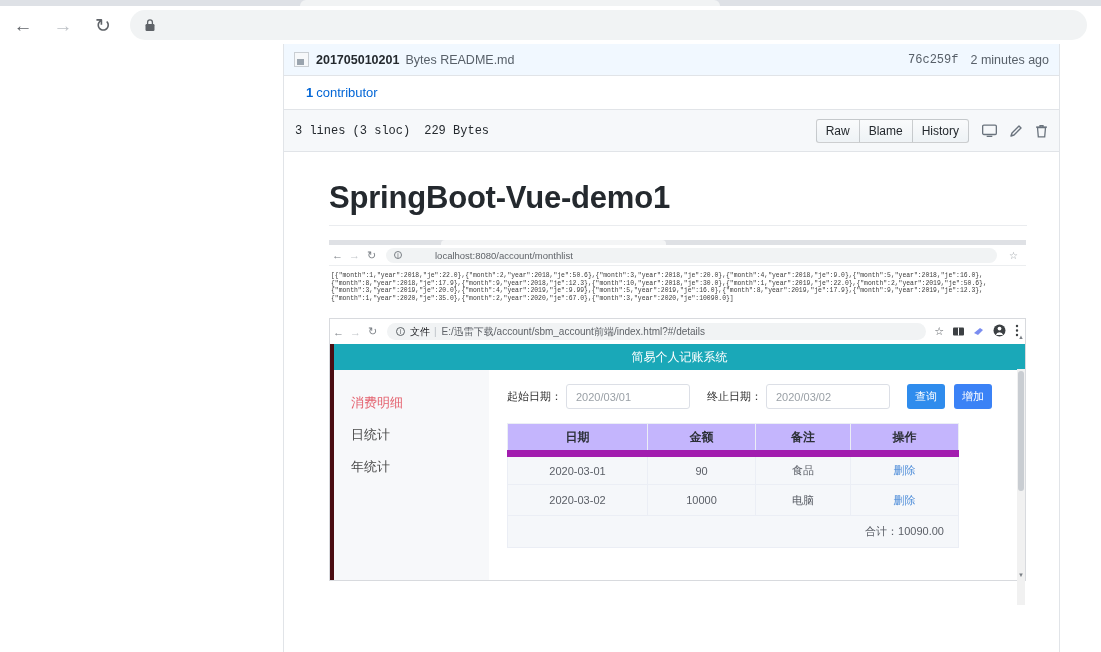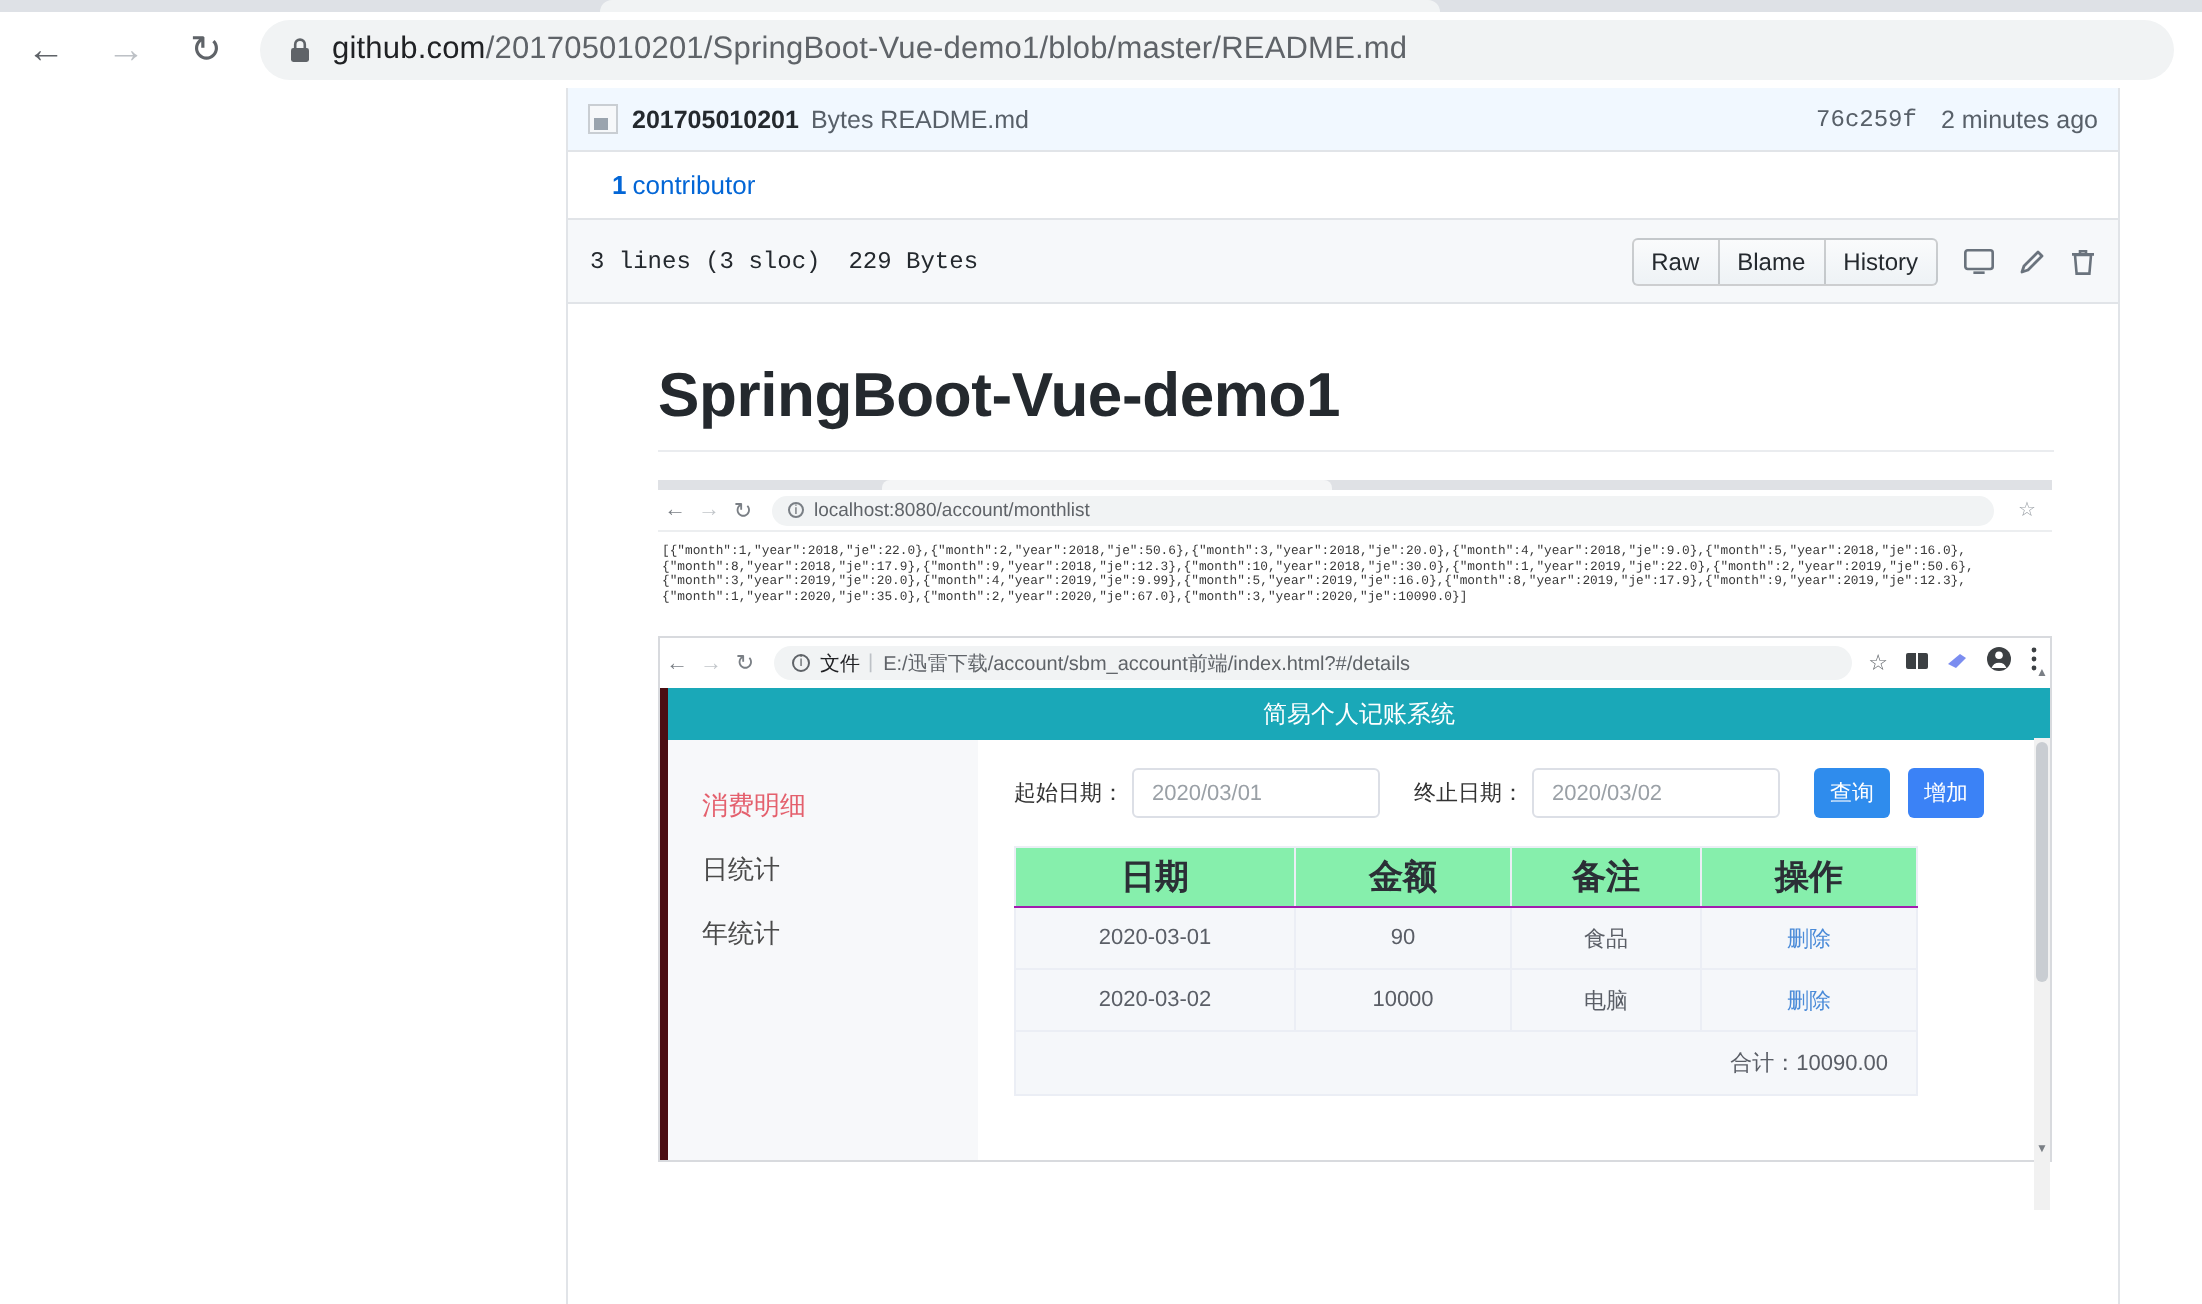--- a/index.html
+++ b/index.html
@@ -134,21 +134,21 @@
     border-bottom: 1px solid #eceef0;
   }
   .mini-nav {
     width: 17px; text-align: center; font-size: 11px; color: #7a7f85;
     flex: none;
   }
   .mini-nav.dim { color: #c2c6ca; }
   .mini-omni {
     flex: 1; height: 15px; background: #f1f3f4; border-radius: 8px;
     margin: 0 12px 0 6px; display: flex; align-items: center;
-    padding: 0 8px; font-size: 9.5px; color: #5f6368;
+    padding: 0 8px; font-size: 9.5px; color: #5f6368; gap: 28px;
   }
   .mini-omni .info-circ {
     width: 8px; height: 8px; border: 1px solid #7a7f85; border-radius: 50%;
     margin-right: 5px; font-size: 6.5px; line-height: 7px; text-align: center;
     color: #5f6368; flex: none;
   }
   .mini-star { font-size: 10px; color: #9aa0a6; margin-right: 8px; }
   .json-area {
     background: #fff; padding: 6px 0 8px 2px;
     font-family: "Liberation Mono", monospace;
@@ -212,23 +212,23 @@
     font-size: 11px; display: flex; align-items: center; justify-content: center;
     padding: 0 8px;
   }
   .btn-blue { background: #2f8ced; margin-right: 9px; }
   .btn-red { background: #3b82f6; }
   .dtable {
     margin-top: 14px; width: 452px; border-collapse: collapse;
     border: 1px solid #ebeef5; font-size: 11px; color: #5a5e66;
   }
   .dtable th {
-    height: 30px; font-size: 17px; color: #2b2f36; font-weight: bold;
-    border-bottom: 1px solid #a21caf; border-right: 1px solid #ebeef5;
-    background: #86efac;
+    height: 30px; font-size: 12px; color: #2b2f36; font-weight: bold;
+    border-bottom: 7px solid #a21caf; border-right: 1px solid #ebeef5;
+    background: #c4b5fd;
   }
   .dtable td {
     height: 31px; text-align: center;
     border-bottom: 1px solid #ebeef5; border-right: 1px solid #ebeef5;
     background: #f5f7fa;
   }
   .dtable th:last-child, .dtable td:last-child { border-right: none; }
   .dtable .del { color: #4b8bd8; }
   .sum-row td {
     background: #f5f7fa; text-align: right; padding-right: 14px;
@@ -256,23 +256,20 @@
 <div class="chrome-omnibar">
   <div class="nav-btn">←</div>
   <div class="nav-btn disabled">→</div>
   <div class="nav-btn">↻</div>
   <div class="omnibox">
     <span class="lock-icon">
       <svg width="12" height="14" viewBox="0 0 12 14">
         <rect x="1.5" y="6" width="9" height="7" rx="1.2" fill="#5f6368"></rect>
         <path d="M3.6 6V4.2a2.4 2.4 0 0 1 4.8 0V6" fill="none" stroke="#5f6368" stroke-width="1.3"></path>
       </svg>
-    </span>
-    <span class="omnibox-url">
-      <span class="host">github.com</span><span class="path">/201705010201/SpringBoot-Vue-demo1/blob/master/README.md</span>
     </span>
   </div>
 </div>
 
 <div class="gh-page">
   <div class="gh-card">
 
     <div class="commit-row">
       <span class="avatar-sq"></span>
       <span class="commit-author">201705010201</span>

